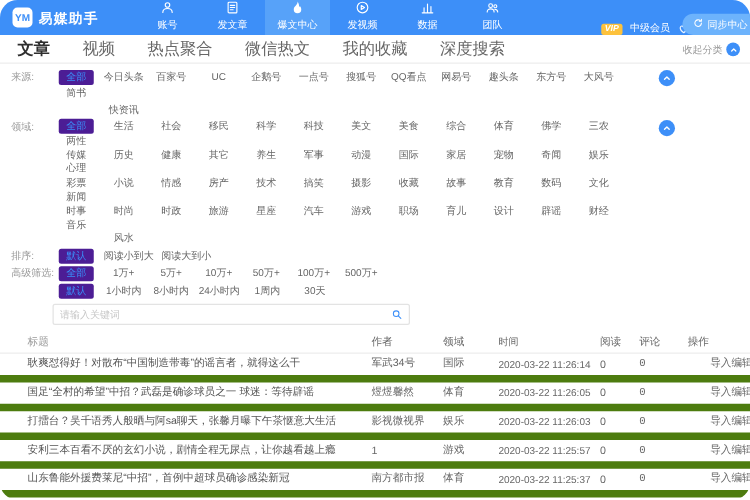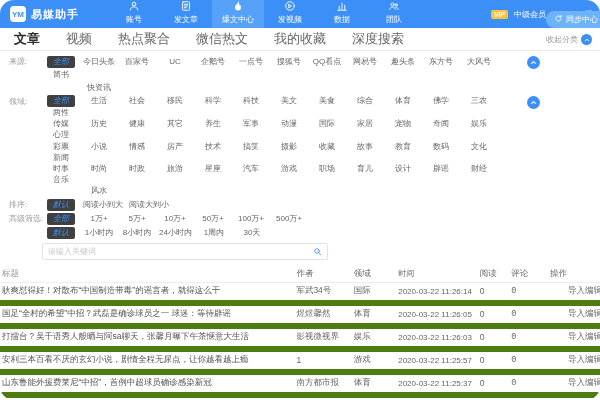--- a/index.html
+++ b/index.html
@@ -10,21 +10,21 @@
   
   .navbar { height:28px; background:#3d8ff8; display:flex; align-items:stretch; color:#fff; position:relative; }
   .brand { display:flex; align-items:center; gap:5px; padding:0 10px; width:108px; }
   .logo { width:16px; height:16px; background:#fff; color:#3d8ff8; border-radius:4px;
     font-size:8px; font-weight:bold; display:flex; align-items:center; justify-content:center; flex:0 0 auto; }
   .app-title { font-size:11px; font-weight:bold; letter-spacing:1px; white-space:nowrap; }
   .nav-items { display:flex; }
   .nav-item { width:52px; display:flex; flex-direction:column; align-items:center; justify-content:flex-start; gap:2px; font-size:8px; cursor:pointer; }
   .nav-item.active { background:#57a2f9; }
   .nav-item svg { width:12px; height:12px; display:block; }
-  .nav-right { position:absolute; right:6px; top:0; height:28px; display:flex; align-items:center; gap:6px; font-size:8px; }
+  .nav-right { position:absolute; right:16px; top:0; height:28px; display:flex; align-items:flex-end; gap:6px; font-size:8px; }
   .vip-badge { background:#fdc23c; color:#fff; font-size:7px; font-weight:bold; font-style:italic;
     border-radius:2px; padding:1px 3px; line-height:1; }
   .win-ic { width:10px; height:10px; opacity:.9; }
   .win-ic svg { width:10px; height:10px; display:block; }
   .sync-btn { position:absolute; right:-14px; top:11px; background:#6db3fc; color:#fff; font-size:8px;
     border-radius:9px; padding:3px 16px 3px 8px; display:flex; align-items:center; gap:3px; white-space:nowrap; }
   .sync-btn svg { width:9px; height:9px; }
 
   
   .tabbar { height:23px; border-bottom:1px solid #ededed; display:flex; align-items:center; padding:0 14px; gap:26px; position:relative; }
@@ -35,41 +35,41 @@
 
   
   .filters { padding-top:4px; position:relative; }
   .filter-row { display:flex; align-items:flex-start; position:relative; padding-right:72px; margin-bottom:1px; }
   .filter-label { width:42px; padding-left:9px; font-size:8px; color:#999; line-height:13px; white-space:nowrap; flex:0 0 auto; }
   .opts { display:flex; flex-wrap:wrap; width:510px; }
   .opt { width:38px; text-align:center; font-size:8px; color:#666; line-height:13px; cursor:pointer; white-space:nowrap; overflow:visible; }
   .row-domain .opt { line-height:11.2px; }
   .opt.wide { width:auto; min-width:38px; padding:0 3px; }
   .opt.blank { cursor:default; }
-  .opt .chip { display:inline-block; background:#404040; color:#3a8ef8; border-radius:2px; padding:0 6px; line-height:12px;font-style:italic; }
+  .opt .chip { display:inline-block; background:#4c1d95; color:#3a8ef8; border-radius:2px; padding:0 6px; line-height:12px; }
   .circle-btn { position:absolute; right:60px; top:1px; width:13px; height:13px; border-radius:50%;
     background:#3d8ff8; color:#fff; display:flex; align-items:center; justify-content:center; cursor:pointer; }
   .circle-btn svg { width:9px; height:9px; }
   .circle-btn.sm { position:static; width:11px; height:11px; }
   .circle-btn.sm svg { width:8px; height:8px; }
 
   
   .searchbar { margin:4px 0 0 42px; width:286px; height:17px; border:1px solid #e3e3e3; border-radius:2px;
     display:flex; align-items:center; padding:0 5px; }
   .searchbar input { border:none; outline:none; flex:1; font-size:8px; color:#333;
     font-family:Liberation Serif, serif; }
   .searchbar input::placeholder { color:#c8c8c8; }
   .search-ic { color:#3d8ff8; display:flex; }
   .search-ic svg { width:9px; height:9px; }
 
   
   .table { margin-top:6px; }
   .t-row { display:flex; align-items:center; height:23px; border-bottom:6px solid #4d7c0f; font-size:8.5px; }
   .t-head { height:17px; color:#999; border-bottom:1px solid #ededed; }
-  .c-title { width:320px; padding-left:2px; color:#555; white-space:nowrap; overflow:hidden; text-overflow:ellipsis; }
+  .c-title { width:320px; padding-left:22px; color:#555; white-space:nowrap; overflow:hidden; text-overflow:ellipsis; }
   .t-head .c-title { color:#999; }
   .c-author { width:62px; color:#666; white-space:nowrap; overflow:hidden; }
   .c-domain { width:48px; color:#666; }
   .c-time { width:88px; color:#666; font-size:8px; white-space:nowrap; }
   .c-reads { width:34px; color:#666; }
   .c-comments { width:42px; color:#666;font-family:Liberation Mono, monospace; }
   .c-ops { width:54px; color:#666; white-space:nowrap; overflow:hidden; display:flex; gap:7px; }
   .op-link { cursor:pointer; white-space:nowrap;margin-left:18px; }
   .t-body .c-title { cursor:pointer; }
 </style>

